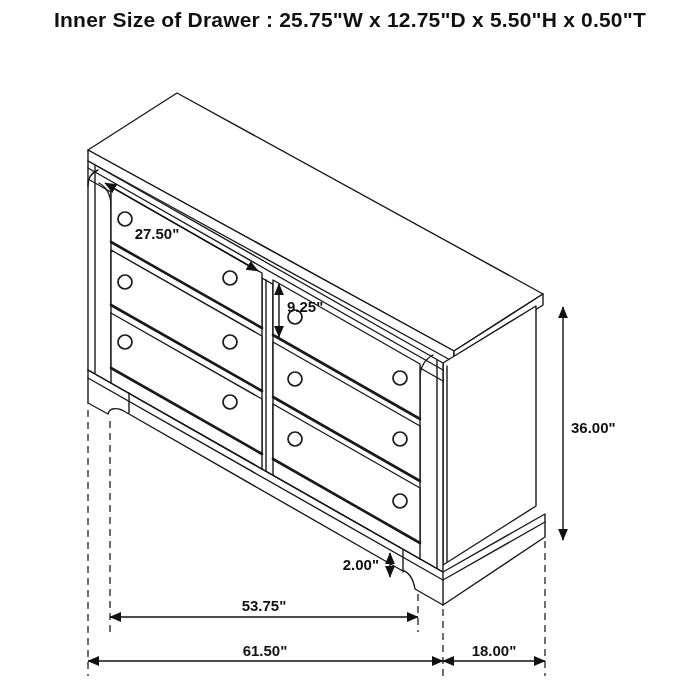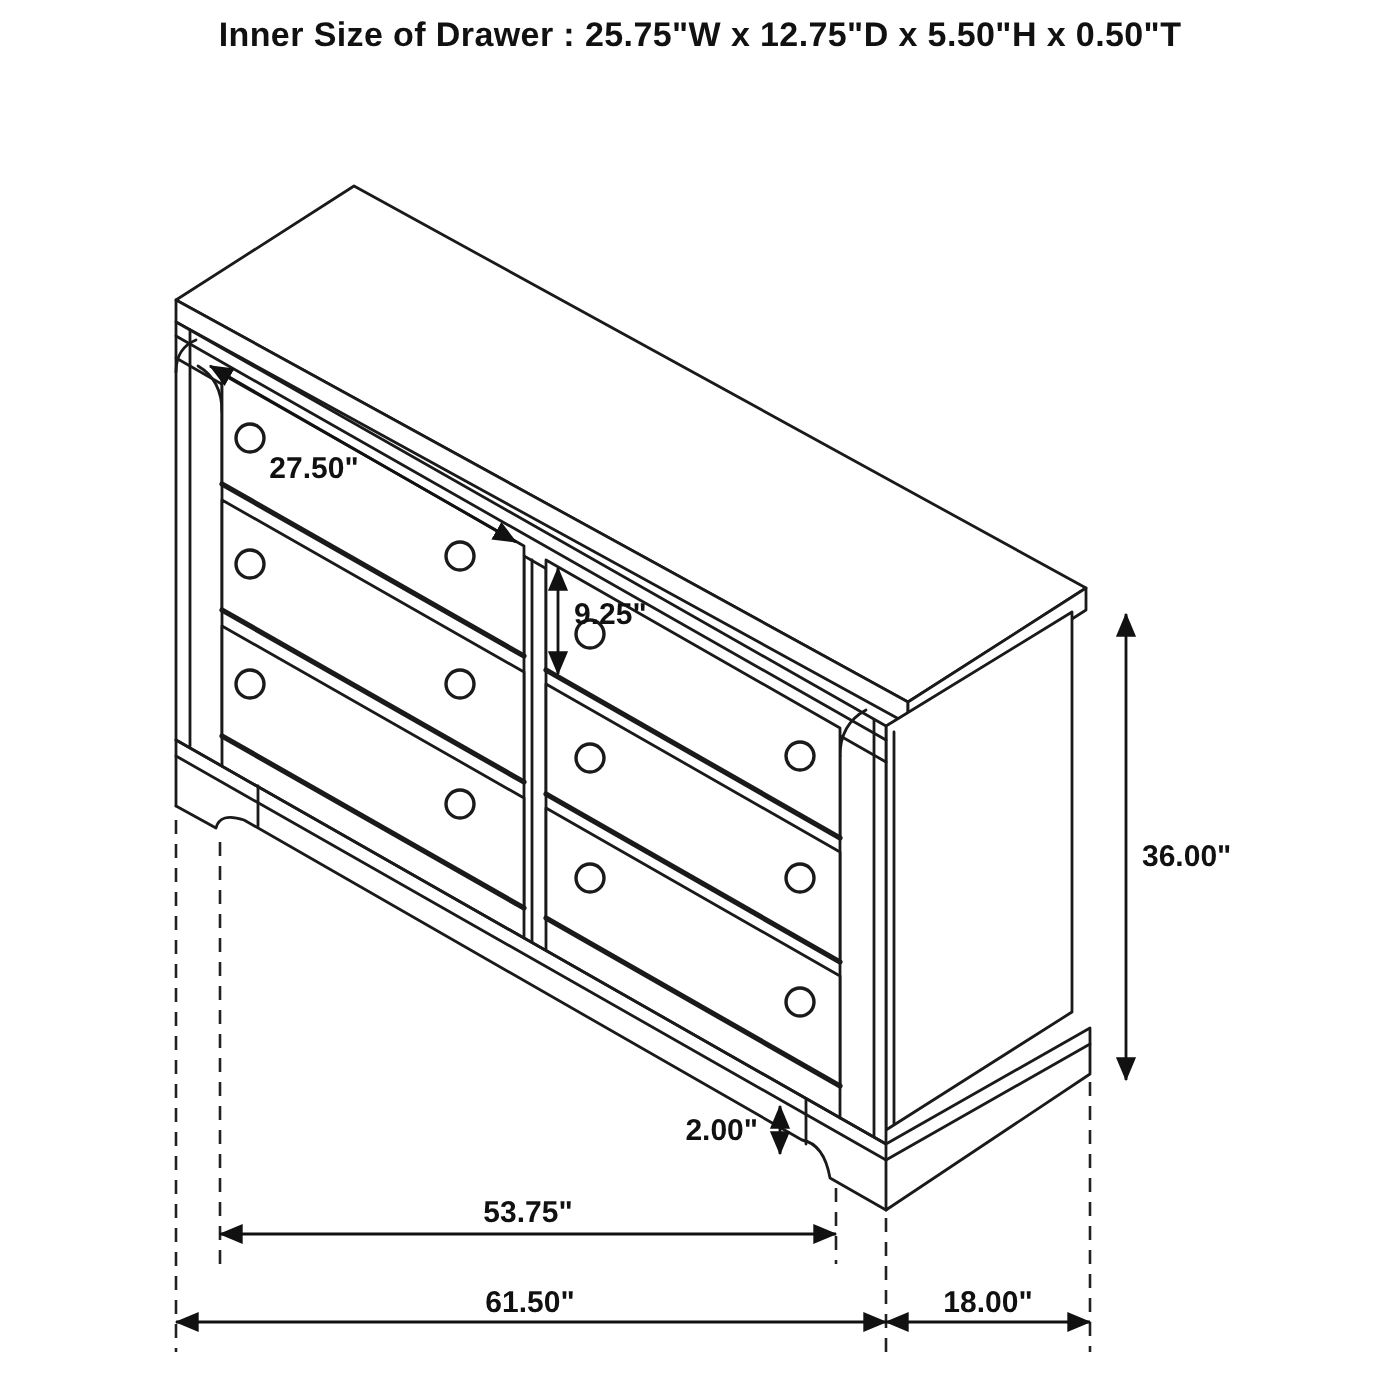--- a/index.html
+++ b/index.html
@@ -2,21 +2,21 @@
 <html><head>
 <meta charset="utf-8">
 <style>
   html,body{margin:0;padding:0;background:#fff;}
   .stage{
     position:relative;width:700px;height:700px;background:#ffffff;
     font-family:"Liberation Sans","DejaVu Sans",sans-serif;overflow:hidden;
   }
   .title{
     position:absolute;top:8px;left:0;width:700px;text-align:center;
-    font-size:17px;font-weight:bold;color:#111;letter-spacing:.2px;
+    font-size:21px;font-weight:bold;color:#111;letter-spacing:.2px;
   }
   svg{position:absolute;top:0;left:0;}
   .ln{stroke:#1a1a1a;stroke-width:1.4;fill:none;stroke-linecap:round;stroke-linejoin:round;}
   .thick{stroke:#1a1a1a;stroke-width:2.6;fill:none;stroke-linecap:round;}
   .face{fill:#ffffff;stroke:#1a1a1a;stroke-width:1.4;stroke-linejoin:round;}
   .knob{fill:#ffffff;stroke:#1a1a1a;stroke-width:1.7;}
   .dim{stroke:#111;stroke-width:1.4;fill:none;}
   .ext{stroke:#222;stroke-width:1.3;fill:none;stroke-dasharray:7 5;}
   .dimtxt{font-family:"Liberation Sans","DejaVu Sans",sans-serif;font-size:15px;font-weight:bold;fill:#111;}
 </style>

